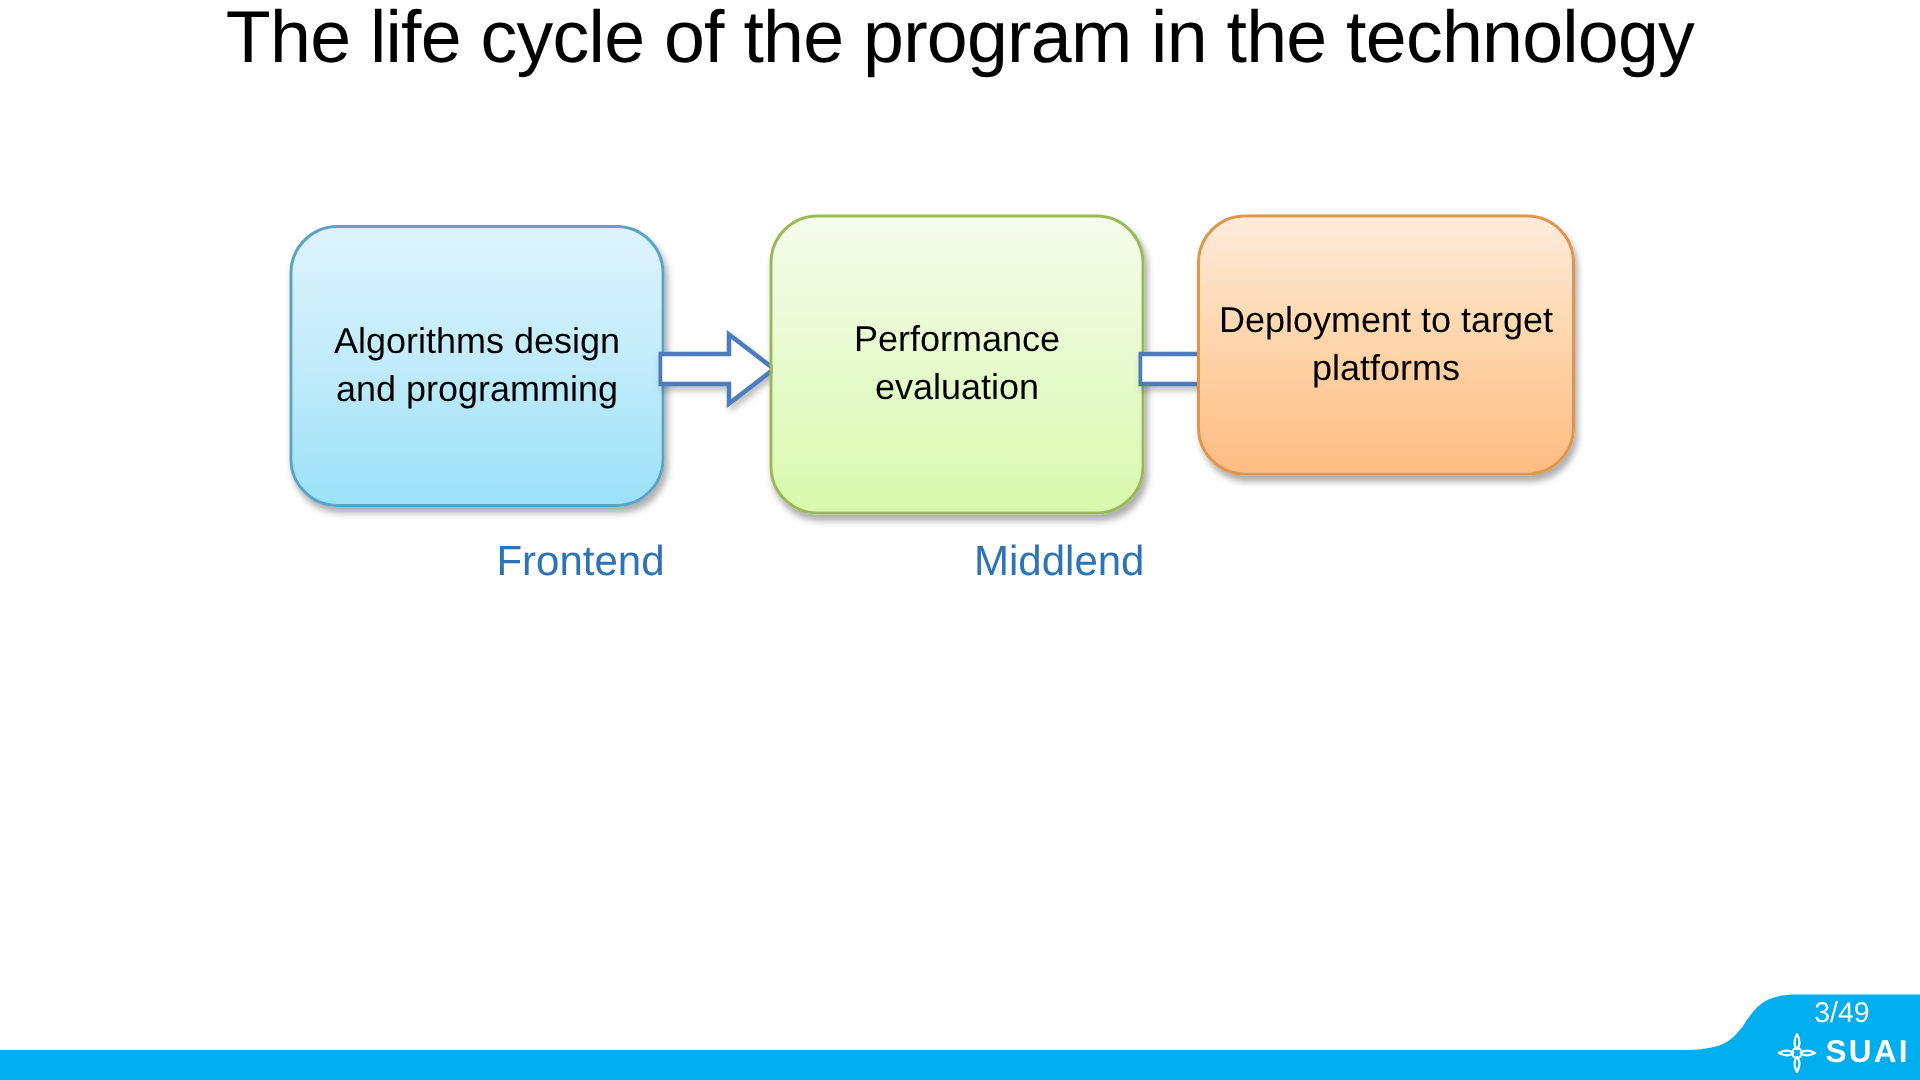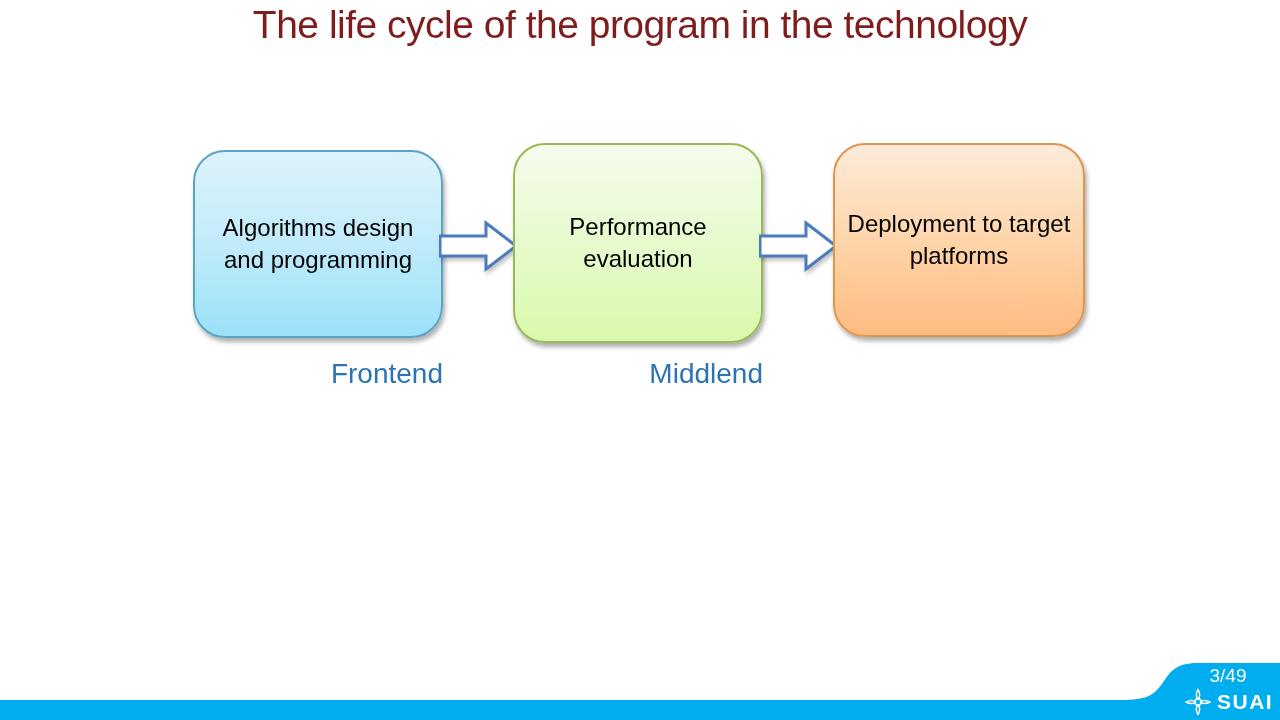--- a/index.html
+++ b/index.html
@@ -14,23 +14,23 @@
     height: 720px;
     background: #ffffff;
     overflow: hidden;
   }
   .slide-title {
     position: absolute;
     top: 0;
     left: 0;
     width: 1280px;
     text-align: center;
-    font-size: 39px;
+    font-size: 49px;
     line-height: 50px;
-    color: #7f1d1d;
+    color: #000000;
     letter-spacing: -0.5px;
   }
   .flow-box {
     position: absolute;
     box-sizing: border-box;
     border-radius: 32px;
     display: flex;
     align-items: center;
     justify-content: center;
     text-align: center;
@@ -44,21 +44,21 @@
     left: 193px; top: 150px; width: 250px; height: 188px;
     border: 2px solid #5ba3c4;
     background: linear-gradient(to bottom, #ddf3fc 0%, #c4ecfa 45%, #9be1f8 100%);
   }
   .box-green {
     left: 513px; top: 143px; width: 250px; height: 200px;
     border: 2px solid #9bb857;
     background: linear-gradient(to bottom, #f5fcec 0%, #e8fad0 45%, #d9f9ad 100%);
   }
   .box-orange {
-    left: 833px; top: 143px; width: 252px; height: 194px;
+    left: 798px; top: 143px; width: 252px; height: 174px;
     border: 2px solid #e0954e;
     background: linear-gradient(to bottom, #fcebda 0%, #fed7ae 45%, #ffbc82 100%);
   }
   .flow-arrow {
     position: absolute;
     width: 80px;
     height: 52px;
     filter: drop-shadow(2px 3px 2px rgba(0,0,0,0.25));
   }
   .arrow-1 { left: 439px; top: 220px; }

